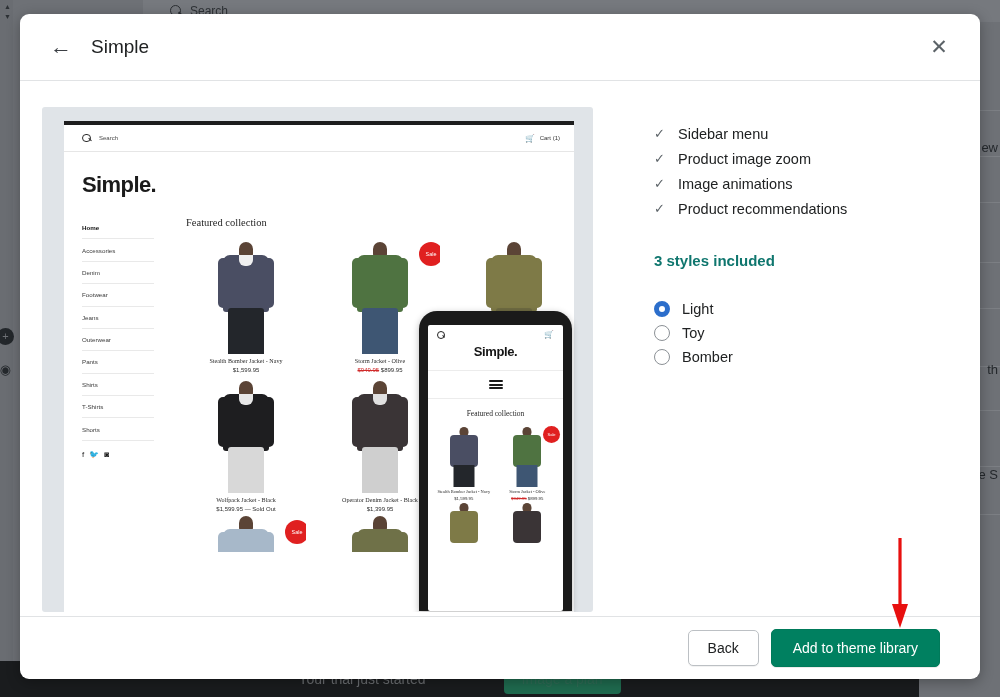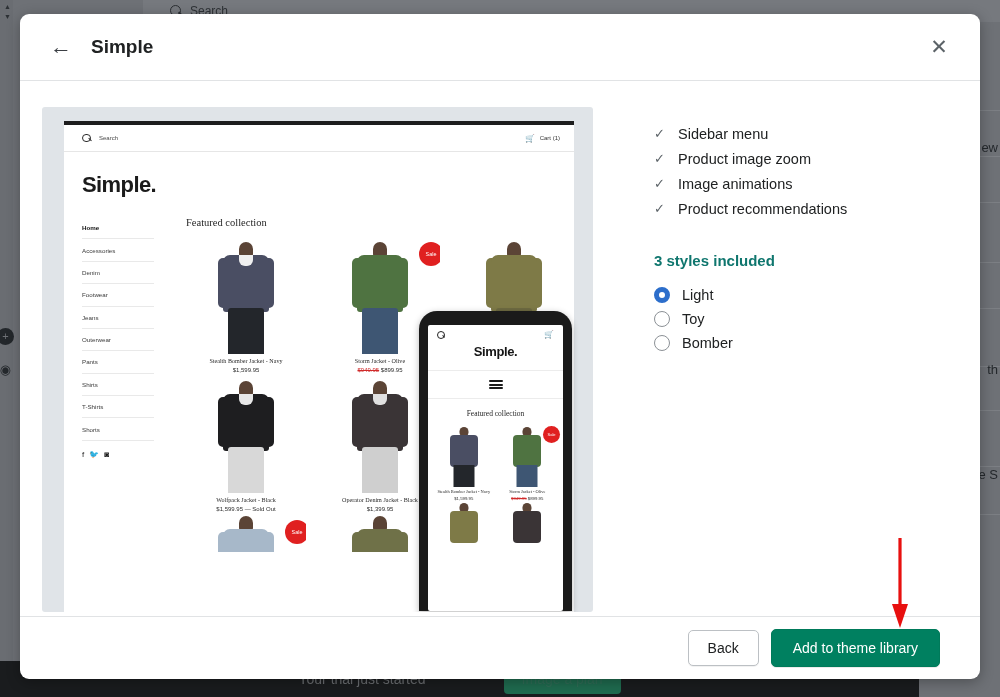--- a/index.html
+++ b/index.html
@@ -60,21 +60,21 @@
     display:flex; flex-direction:column; overflow:hidden;
   }
   .modal-header {
     height:67px; flex:0 0 67px; display:flex; align-items:center;
     padding:0 29px 0 24px; border-bottom:1px solid #e1e3e5; position:relative;
   }
   .back-arrow {
     width:34px; height:34px; display:flex; align-items:center; justify-content:center;
     color:#3b3f44; font-size:22px; cursor:pointer; border-radius:5px;
   }
-  .modal-title { font-size:19px; color:#202223; margin-left:13px; font-weight:700; }
+  .modal-title { font-size:19px; color:#202223; margin-left:13px; font-weight:400; }
   .close-btn {
     position:absolute; right:24px; top:50%; transform:translateY(-50%);
     width:34px; height:34px; display:flex; align-items:center; justify-content:center;
     color:#5c6368; font-size:21px; cursor:pointer; border-radius:5px;
   }
 
   .modal-body { flex:1 1 auto; display:flex; padding:26px 22px 0 22px; overflow:hidden; }
 
   
   .preview-pane {
@@ -216,21 +216,21 @@
 
   
   .info-pane { flex:1 1 auto; padding-left:61px; padding-right:10px; }
   .info-desc { font-size:14.5px; color:#202223; line-height:1.48; max-width:350px; }
   .info-h { font-size:15px; font-weight:700; color:#202223; margin-top:27px; }
   .feat-list { margin-top:14px; }
   .feat-row { display:flex; align-items:center; gap:13px; padding:4.5px 0; }
   .feat-check { color:#5c6368; font-size:13px; width:11px; }
   .feat-label { font-size:14.5px; color:#202223; }
   .styles-h { font-size:15px; font-weight:700; color:#0f766e; margin-top:31px; }
-  .radio-list { margin-top:14px; }
+  .radio-list { margin-top:28px; }
   .radio-row { display:flex; align-items:center; gap:12px; padding:4px 0; cursor:pointer; }
   .radio {
     width:16px; height:16px; border-radius:50%; border:1.6px solid #8c9196;
     background:#fff; flex:0 0 16px; position:relative;
   }
   .radio.on { border:5px solid #2c6ecb; background:#fff; }
   .radio-label { font-size:14.5px; color:#202223; }
 
   
   .modal-footer {

